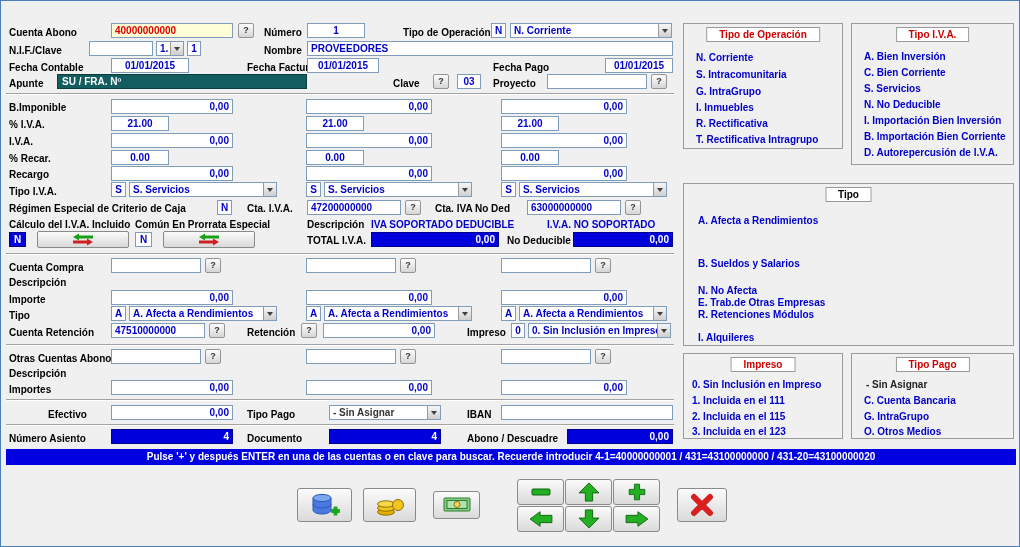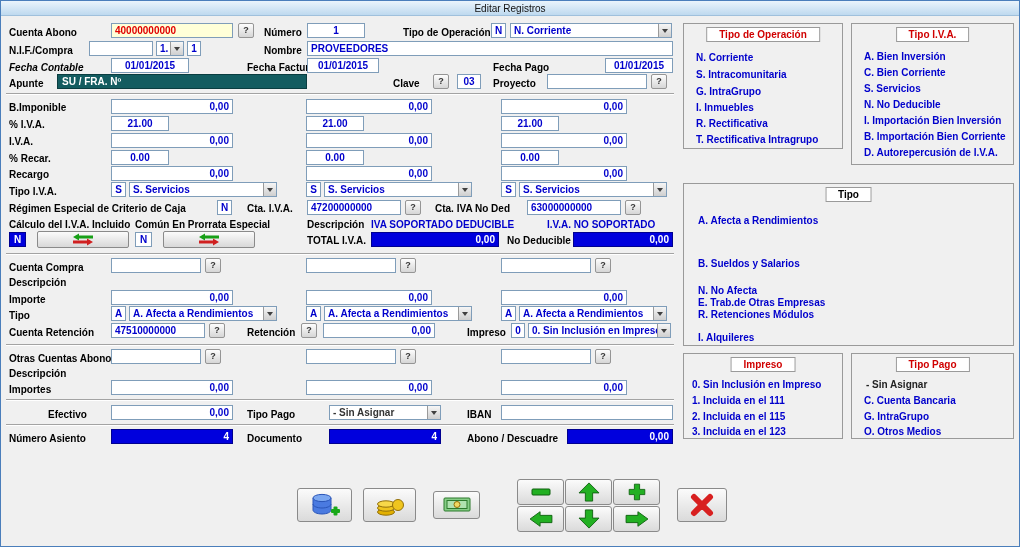--- a/index.html
+++ b/index.html
@@ -41,45 +41,44 @@
     display:flex; align-items:center; justify-content:center; cursor:default; }
   .swapbtn { position:absolute; height:17px; background:linear-gradient(#fbfbfb,#d8d8d8); border:1px solid #8a8a8a;
     border-radius:2px; display:flex; align-items:center; justify-content:center; }
   .banner { position:absolute; left:5px; top:448px; width:1010px; height:16px; background:#0000e0; color:#fff;
     font-size:10px; font-weight:bold; text-align:center; line-height:16px; white-space:nowrap; }
 </style>
 </head>
 <body>
 
 <div class="window">
-  <div class="titlebar">Editar Registros</div>
 
   <div class="lbl" style="left:8px;top:25px;">Cuenta Abono</div>
   <div class="inp red" style="left:110px;top:22px;width:122px;">40000000000</div>
   <div class="qbtn" style="left:237px;top:22px;">?</div>
   <div class="lbl" style="left:263px;top:25px;">Número</div>
   <div class="inp center" style="left:306px;top:22px;width:58px;">1</div>
   <div class="lbl" style="left:402px;top:25px;">Tipo de Operación</div>
   <div class="inp center" style="left:490px;top:22px;width:15px;">N</div>
   <div class="sel" style="left:509px;top:22px;width:162px;">
     <span>N. Corriente</span>
     <span class="arr"></span>
   </div>
 
-  <div class="lbl" style="left:8px;top:43px;">N.I.F./Compra</div>
+  <div class="lbl" style="left:8px;top:43px;">N.I.F./Clave</div>
   <div class="inp" style="left:88px;top:40px;width:64px;"></div>
   <div class="sel" style="left:155px;top:40px;width:28px;padding-right:13px;">
     <span>1.</span>
     <span class="arr"></span>
   </div>
   <div class="inp center" style="left:186px;top:40px;width:14px;">1</div>
   <div class="lbl" style="left:263px;top:43px;">Nombre</div>
   <div class="inp" style="left:306px;top:40px;width:366px;">PROVEEDORES</div>
 
-  <div class="lbl" style="left:8px;top:60px;font-style:italic;">Fecha Contable</div>
+  <div class="lbl" style="left:8px;top:60px;">Fecha Contable</div>
   <div class="inp center" style="left:110px;top:57px;width:78px;">01/01/2015</div>
   <div class="lbl" style="left:246px;top:60px;">Fecha Factura</div>
   <div class="inp center" style="left:306px;top:57px;width:72px;">01/01/2015</div>
   <div class="lbl" style="left:492px;top:60px;">Fecha Pago</div>
   <div class="inp center" style="left:604px;top:57px;width:68px;">01/01/2015</div>
 
   <div class="lbl" style="left:8px;top:76px;">Apunte</div>
   <div class="darkfield" style="left:56px;top:73px;width:250px;">SU / FRA.  Nº</div>
   <div class="lbl" style="left:392px;top:76px;">Clave</div>
   <div class="qbtn" style="left:432px;top:73px;">?</div>
@@ -244,20 +243,21 @@
 
   <div class="sep" style="top:423px;"></div>
 
   <div class="lbl" style="left:8px;top:431px;">Número Asiento</div>
   <div class="navy" style="left:110px;top:428px;width:122px;">4</div>
   <div class="lbl" style="left:246px;top:431px;">Documento</div>
   <div class="navy" style="left:328px;top:428px;width:112px;">4</div>
   <div class="lbl" style="left:466px;top:431px;">Abono / Descuadre</div>
   <div class="navy" style="left:566px;top:428px;width:106px;">0,00</div>
 
+  <div class="banner">Pulse '+' y después ENTER en una de las cuentas o en clave para buscar. Recuerde introducir 4-1=40000000001 / 431=43100000000 / 431-20=43100000020</div>
 
   <div class="btn" style="left:296px;top:487px;width:55px;height:34px;">
     <svg width="30" height="26" viewBox="0 0 30 26">
       <path d="M3 6 v12 c0 2.2 4 4 9 4 s9 -1.8 9 -4 V6" fill="#4a7ae0" stroke="#2a55b8"></path>
       <path d="M3 12 c0 2.2 4 4 9 4 s9 -1.8 9 -4" fill="none" stroke="#2a55b8"></path>
       <ellipse cx="12" cy="6" rx="9" ry="3.6" fill="#7ba7f0" stroke="#2a55b8"></ellipse>
       <rect x="21" y="17" width="9" height="4" rx="1" fill="#18a818"></rect>
       <rect x="23.5" y="14.5" width="4" height="9" rx="1" fill="#18a818"></rect>
     </svg>
   </div>

